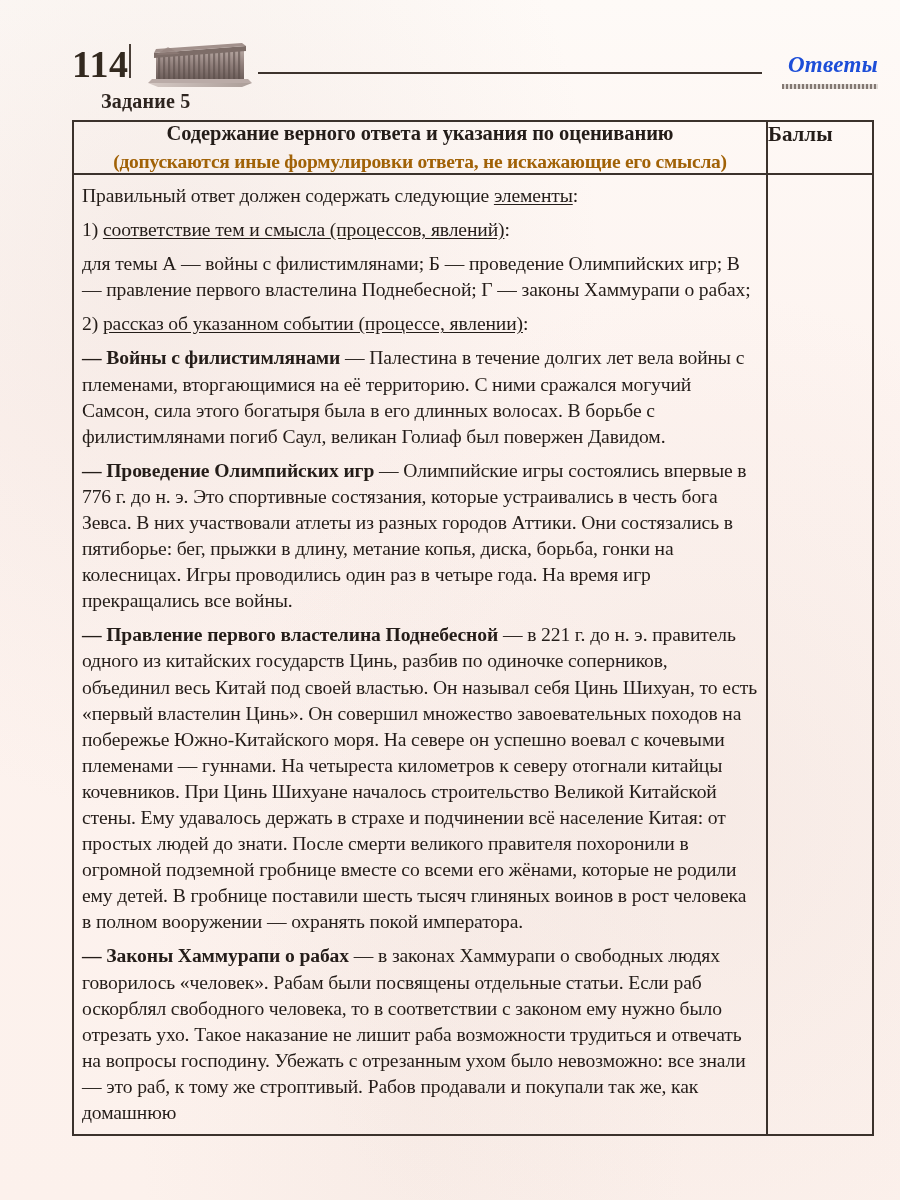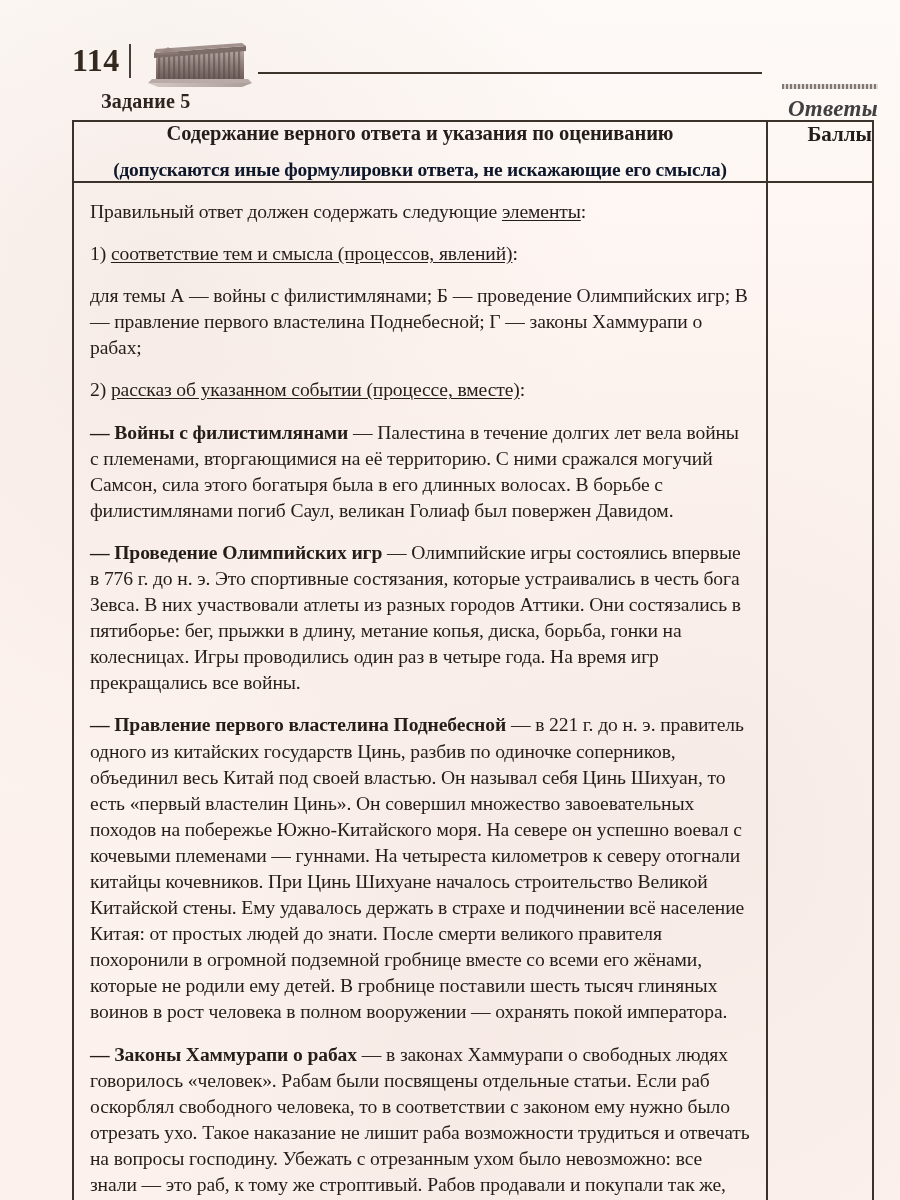--- a/index.html
+++ b/index.html
@@ -40,21 +40,21 @@
     top: 40px;
     width: 806px;
     height: 56px;
   }
   .folio {
     position: absolute;
     left: 0;
     top: 2px;
     font-family: "Liberation Serif", "DejaVu Serif", serif;
     font-weight: bold;
-    font-size: 32px;
+    font-size: 38px;
     letter-spacing: 0.5px;
     color: #33291f;
   }
   .folio-rule {
     position: absolute;
     left: 57px;
     top: 4px;
     width: 2px;
     height: 34px;
     background: #4a3f38;
@@ -75,23 +75,22 @@
     background: #3d332d;
   }
   .head-title {
     position: absolute;
     right: 0;
     top: 12px;
     font-family: "Liberation Serif", "DejaVu Serif", serif;
     font-style: italic;
     font-weight: bold;
     font-size: 23px;
-    color: #404040;
+    color: #1d4ed8;
     letter-spacing: 0.3px;
-    margin-top: 44px;
   }
   .head-title-underline {
     position: absolute;
     right: 0;
     top: 44px;
     width: 96px;
     height: 5px;
     background: repeating-linear-gradient(
       90deg,
       #6d625c 0px, #6d625c 2px,
@@ -140,46 +139,46 @@
   .th-title {
     font-weight: bold;
     font-size: 20.5px;
     line-height: 1.15;
     letter-spacing: -0.1px;
     color: #241d19;
   }
   .th-subtitle {
     font-size: 19.5px;
     line-height: 1.2;
-    margin-top: 12px;
+    margin-top: 4px;
     letter-spacing: -0.25px;
-    color: #0f172a;
+    color: #a16207;
   }
   .th-score {
-    text-align: right;
+    text-align: left;
     vertical-align: middle;
     font-weight: bold;
     font-size: 21px;
     color: #241d19;
   }
   .td-content {
     padding: 6px 9px 8px 10px;
   }
   .td-score { }
 
   
   .body-text {
     font-size: 19.6px;
     line-height: 26.1px;
     color: #241d19;
     letter-spacing: -0.12px;
     text-align: left;
   }
   .body-text p {
-    margin: 16px;
+    margin: 8px;
   }
   .u { text-decoration: underline; text-underline-offset: 2px; }
   .b { font-weight: bold; text-align: right; }
 </style>
 </head>
 <body>
 
 <div class="paper-grain"></div>
 
 <div class="page">
@@ -259,21 +258,21 @@
       <tr>
         <td class="td-content">
           <div class="body-text">
 
             <p><span>Правильный ответ должен содержать следующие </span><span class="u">элементы</span><span>:</span></p>
 
             <p><span>1) </span><span class="u">соответствие тем и смысла (процессов, явлений)</span><span>:</span></p>
 
             <p>для темы А — войны с филистимлянами; Б — проведение Олимпийских игр; В — правление первого властелина Поднебесной; Г — законы Хаммурапи о рабах;</p>
 
-            <p><span>2) </span><span class="u">рассказ об указанном событии (процессе, вместе)</span><span>:</span></p>
+            <p><span>2) </span><span class="u">рассказ об указанном событии (процессе, явлении)</span><span>:</span></p>
 
             <p><span class="b">— Войны с филистимлянами</span><span> — Палестина в течение долгих лет вела войны с племенами, вторгающимися на её территорию. С ними сражался могучий Самсон, сила этого богатыря была в его длинных волосах. В борьбе с филистимлянами погиб Саул, великан Голиаф был повержен Давидом.</span></p>
 
             <p><span class="b">— Проведение Олимпийских игр</span><span> — Олимпийские игры состоялись впервые в 776 г. до н. э. Это спортивные состязания, которые устраивались в честь бога Зевса. В них участвовали атлеты из разных городов Аттики. Они состязались в пятиборье: бег, прыжки в длину, метание копья, диска, борьба, гонки на колесницах. Игры проводились один раз в четыре года. На время игр прекращались все войны.</span></p>
 
             <p><span class="b">— Правление первого властелина Поднебесной</span><span> — в 221 г. до н. э. правитель одного из китайских государств Цинь, разбив по одиночке соперников, объединил весь Китай под своей властью. Он называл себя Цинь Шихуан, то есть «первый властелин Цинь». Он совершил множество завоевательных походов на побережье Южно-Китайского моря. На севере он успешно воевал с кочевыми племенами — гуннами. На четыреста километров к северу отогнали китайцы кочевников. При Цинь Шихуане началось строительство Великой Китайской стены. Ему удавалось держать в страхе и подчинении всё население Китая: от простых людей до знати. После смерти великого правителя похоронили в огромной подземной гробнице вместе со всеми его жёнами, которые не родили ему детей. В гробнице поставили шесть тысяч глиняных воинов в рост человека в полном вооружении — охранять покой императора.</span></p>
 
             <p><span class="b">— Законы Хаммурапи о рабах</span><span> — в законах Хаммурапи о свободных людях говорилось «человек». Рабам были посвящены отдельные статьи. Если раб оскорблял свободного человека, то в соответствии с законом ему нужно было отрезать ухо. Такое наказание не лишит раба возможности трудиться и отвечать на вопросы господину. Убежать с отрезанным ухом было невозможно: все знали — это раб, к тому же строптивый. Рабов продавали и покупали так же, как домашнюю</span></p>
 
           </div>

